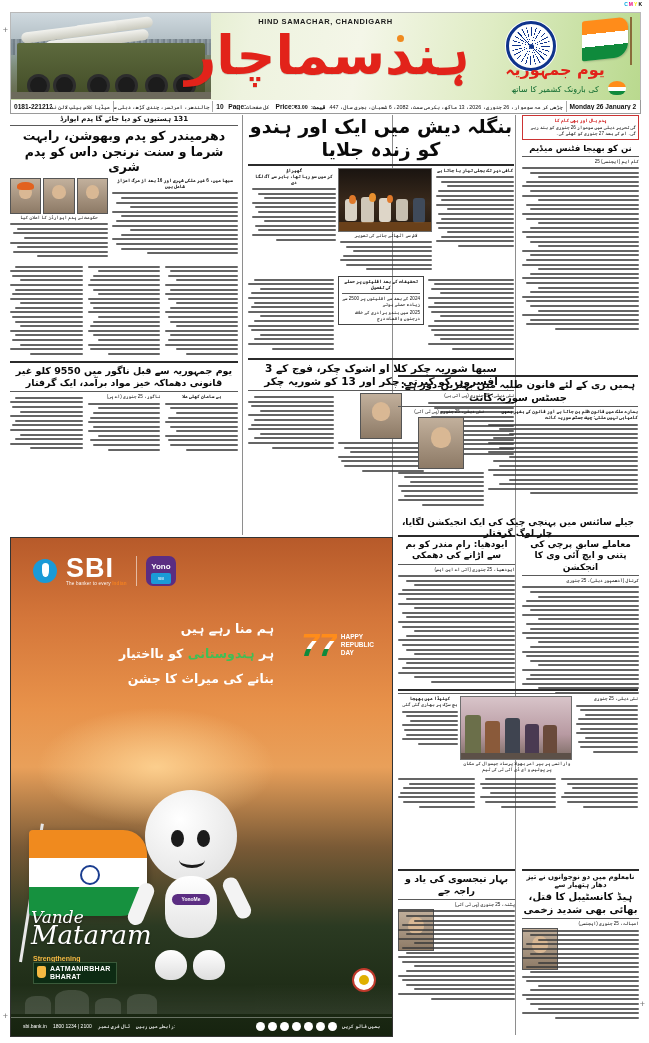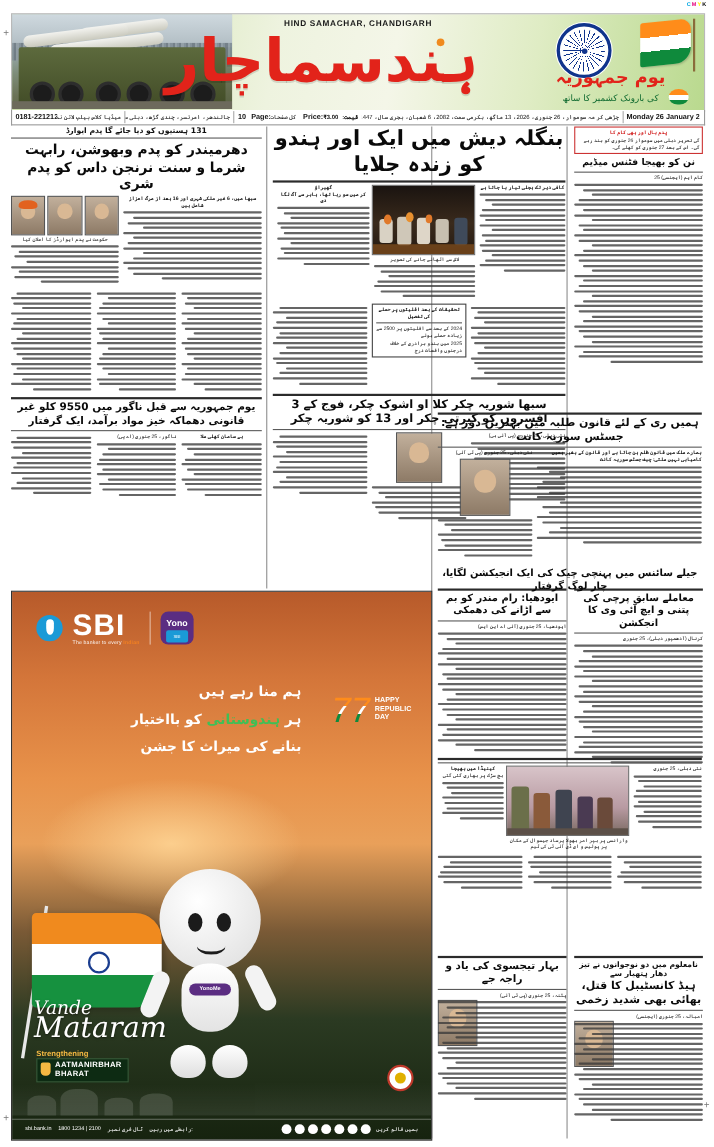--- a/index.html
+++ b/index.html
@@ -26,21 +26,21 @@
   .mh-photo .truck{position:absolute;left:6px;top:30px;width:188px;height:52px;
      background:linear-gradient(#5d6a3d,#434d28);border-radius:2px;}
   .mh-photo .missile{position:absolute;background:linear-gradient(#f2f2ee,#c9c9bd);border-radius:7px;height:11px;}
   .mh-photo .m1{left:10px;top:14px;width:96px;transform:rotate(-7deg);}
   .mh-photo .m2{left:34px;top:22px;width:104px;transform:rotate(-7deg);}
   .mh-photo .m3{left:62px;top:8px;width:80px;transform:rotate(-7deg);}
   .mh-photo .wheel{position:absolute;bottom:2px;width:17px;height:17px;border-radius:50%;
      background:#1c1c1c;border:3px solid #2d2d2d;}
   .mh-photo .road{position:absolute;left:0;bottom:0;width:100%;height:7px;background:#6d6a5c;}
 
-  .mh-title{position:absolute;right:170px;top:4px;width:320px;text-align:left;}
+  .mh-title{position:absolute;right:170px;top:4px;width:320px;text-align:right;}
   .mh-title .urdu{font-family:"DejaVu Sans",sans-serif;font-size:54px;font-weight:bold;color:#e2231a;
      line-height:78px;direction:rtl;white-space:nowrap;text-shadow:0 1px 0 rgba(0,0,0,.12);}
   .mh-eng{position:absolute;left:0;right:0;top:4px;text-align:center;font-size:7.5px;font-weight:bold;
      letter-spacing:.6px;color:#1a1a1a;}
   .mh-dot{position:absolute;width:7px;height:7px;border-radius:50%;background:#f08a1e;right:236px;top:22px;}
 
   .mh-rd{position:absolute;right:4px;top:2px;width:162px;height:84px;}
   .mh-rd .chakra{position:absolute;left:32px;top:6px;width:44px;height:44px;border-radius:50%;
      background:#fff;border:3px solid #10348c;box-shadow:0 0 0 1px #fff;}
   .mh-rd .chakra::before{content:"";position:absolute;left:50%;top:50%;width:5px;height:5px;margin:-2.5px;
@@ -120,21 +120,21 @@
   .ad .sbi-tag b{color:#f58220;}
   .ad .divider{width:1px;height:30px;background:rgba(255,255,255,.55);}
   .ad .yono{width:30px;height:30px;border-radius:7px;background:#5b2d82;color:#fff;text-align:center;
      font-size:8px;font-weight:bold;line-height:11px;padding-top:5px;box-sizing:border-box;}
   .ad .yono small{display:block;font-size:4px;font-weight:normal;background:#1a9ad7;border-radius:2px;
      margin:1px 5px 0;}
   .ad .slogan{position:absolute;right:118px;top:78px;width:170px;text-align:right;direction:rtl;
      font-family:"DejaVu Sans",sans-serif;color:#fff;font-size:12.5px;line-height:2;font-weight:bold;}
   .ad .slogan .g{color:#3fbf56;}
   .ad .rd77{position:absolute;right:18px;top:92px;display:flex;align-items:center;gap:4px;}
-  .ad .rd77 .num{font-size:32px;font-weight:normal;font-style:italic;line-height:30px;
+  .ad .rd77 .num{font-size:32px;font-weight:bold;font-style:italic;line-height:30px;
      background:linear-gradient(#ff8c1a 0 38%,#ffffff 38% 64%,#0f8a3c 64% 100%);
      -webkit-background-clip:text;background-clip:text;color:transparent;}
   .ad .rd77 .lbl{color:#fff;font-size:6.5px;font-weight:bold;line-height:8px;}
   .ad .mascot{position:absolute;left:120px;bottom:56px;width:120px;height:190px;}
   .ad .mascot .m-head{position:absolute;left:14px;top:0;width:92px;height:92px;border-radius:50%;
      background:radial-gradient(circle at 38% 32%,#fff,#ddd);}
   .ad .mascot .eye{position:absolute;top:40px;width:13px;height:17px;border-radius:50%;background:#1b1b1b;}
   .ad .mascot .eye.l{left:40px;} .ad .mascot .eye.r{left:66px;}
   .ad .mascot .smile{position:absolute;left:48px;top:62px;width:26px;height:13px;
      border-bottom:3px solid #1b1b1b;border-radius:0 0 50% 50%;}

